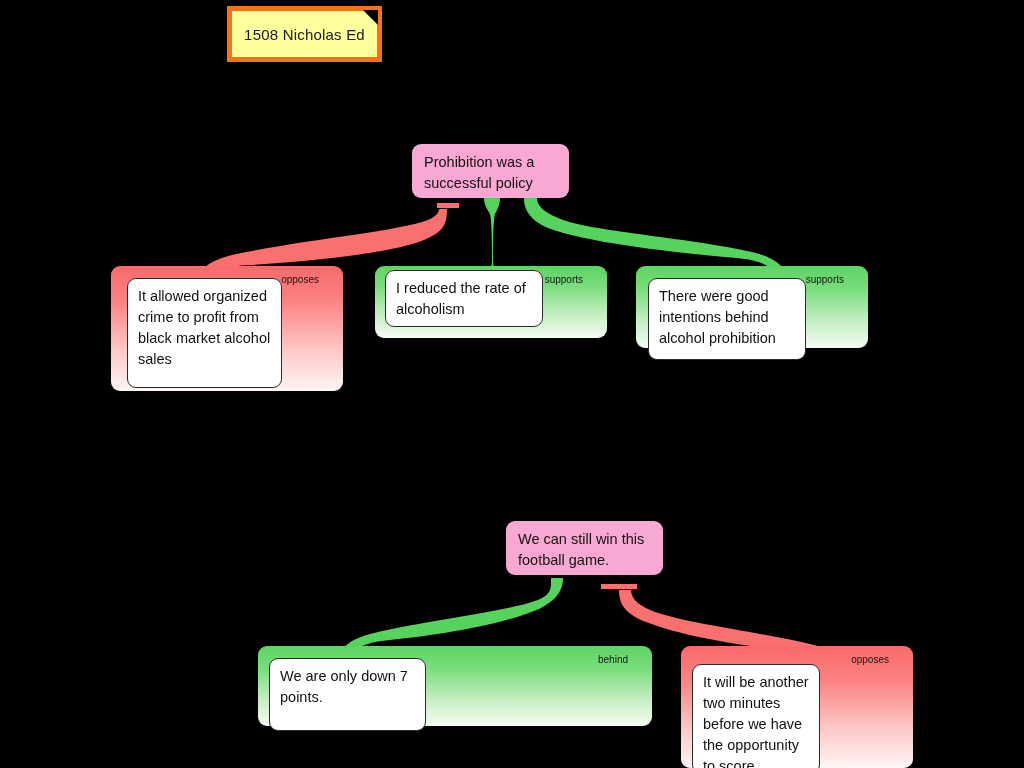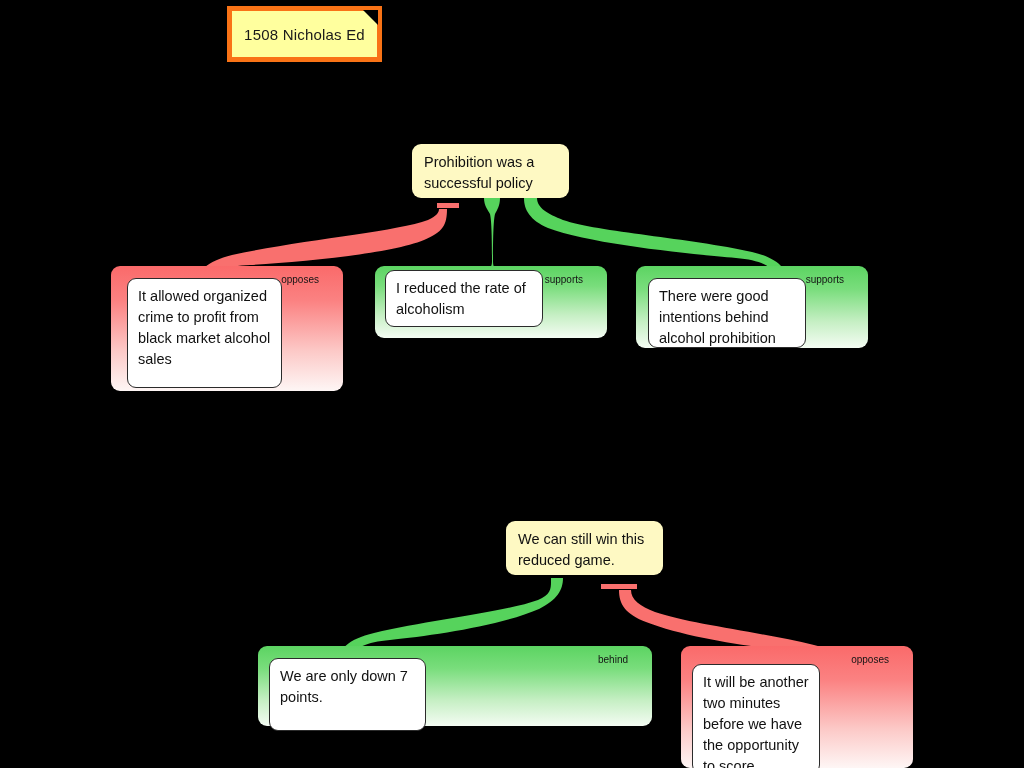--- a/index.html
+++ b/index.html
@@ -54,21 +54,21 @@
     right: -1px;
     width: 15px;
     height: 15px;
     background: #000000;
     clip-path: polygon(100% 0, 100% 100%, 0 0);
   }
 
   
   .claim {
     position: absolute;
-    background: #fef9c3;
+    background: #f9a8d4;
     border-radius: 9px;
     box-sizing: border-box;
     padding: 8px 11px 8px 12px;
     font-size: 14.5px;
     line-height: 21px;
     color: #111111;
   }
 
   
   .relbox {
@@ -196,26 +196,26 @@
   <div class="relbox supports" style="left:375px; top:266px; width:232px; height:72px;">
     <span class="rel-label">supports</span>
   </div>
   <div class="card" style="left:385px; top:270px; width:158px; height:57px;">
     <span>I reduced the rate of alcoholism</span>
   </div>
 
   <div class="relbox supports" style="left:636px; top:266px; width:232px; height:82px;">
     <span class="rel-label">supports</span>
   </div>
-  <div class="card" style="left:648px; top:278px; width:158px; height:70px;">
+  <div class="card" style="left:648px; top:278px; width:158px; height:82px;">
     <span>There were good intentions behind alcohol prohibition</span>
   </div>
 
   <div class="claim" style="left:506px; top:521px; width:157px; height:54px;">
-    <span>We can still win this reduced game.</span>
+    <span>We can still win this football game.</span>
   </div>
 
   <div class="relbox supports" style="left:258px; top:646px; width:394px; height:80px;">
     <span class="rel-label">behind</span>
   </div>
   <div class="card" style="left:269px; top:658px; width:157px; height:73px;">
     <span>We are only down 7 points.</span>
   </div>
 
   <div class="relbox opposes" style="left:681px; top:646px; width:232px; height:122px;">

